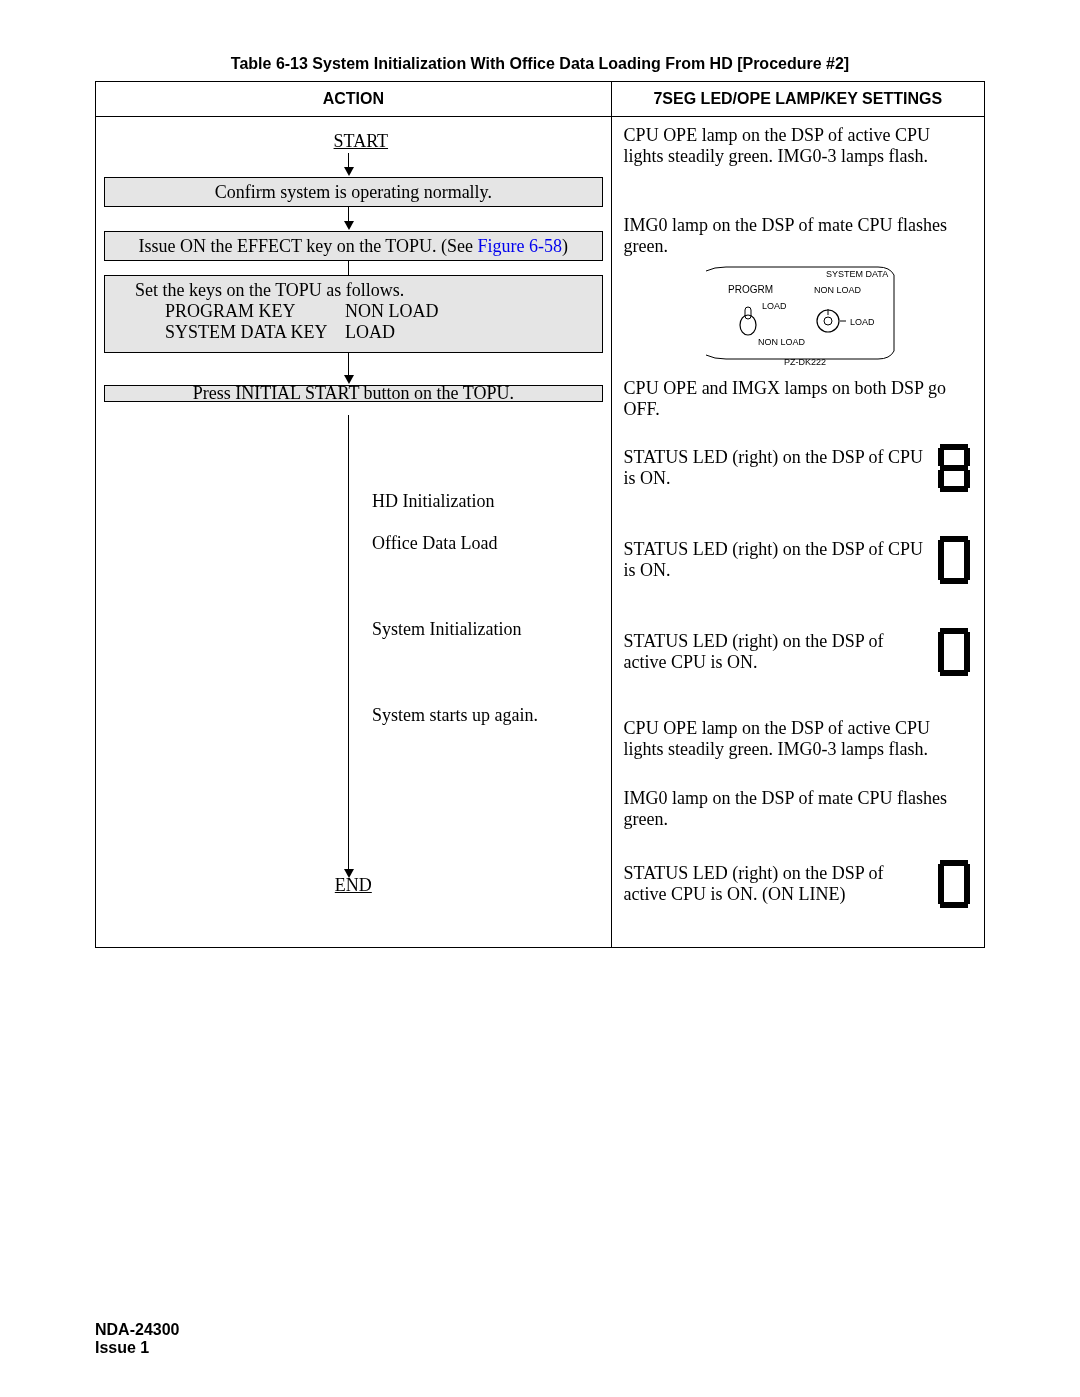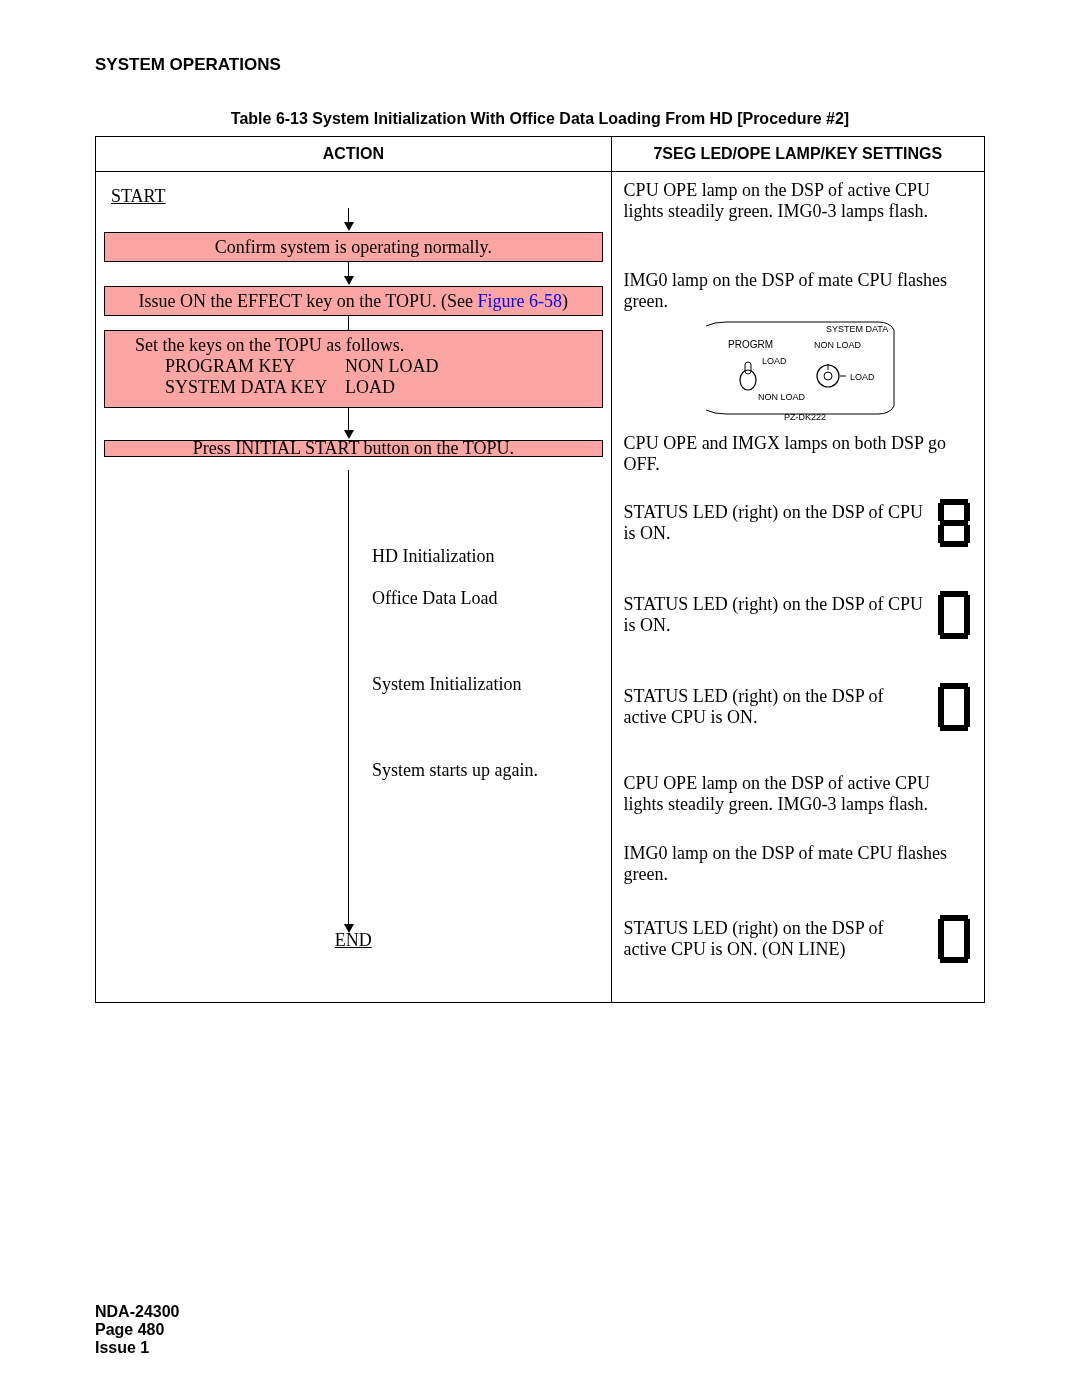--- a/index.html
+++ b/index.html
@@ -45,21 +45,21 @@
     font-size: 16px;
     text-align: center;
     padding: 8px 4px;
   }
   td.action { width: 58%; position: relative; padding: 0; }
   td.settings { width: 42%; padding: 8px 12px 12px 12px; }
   .flow-wrap { position: relative; height: 830px; }
   .flowbox {
     position: absolute;
     border: 1px solid #000;
-    background: #fca5a5;
+    background: #e5e5e5;
     font-size: 18px;
     padding: 3px 8px;
     left: 8px;
     right: 8px;
     text-align: center;
     display: flex;
     align-items: center;
     justify-content: center;
   }
   .flowtext { position: absolute; font-size: 18px; }
@@ -104,34 +104,33 @@
     height: 105px;
     margin: 6px auto 10px auto;
     font-family: Arial, Helvetica, sans-serif;
     font-size: 10px;
   }
 </style>
 </head>
 <body>
 
 <div class="page">
-  <div class="header">SYSTEM OPERATIONS</div>
   <div class="table-caption">Table 6-13  System Initialization With Office Data Loading From HD [Procedure #2]</div>
 
   <table class="main">
     <tbody>
         <tr>
       <th>ACTION</th>
       <th>7SEG LED/OPE LAMP/KEY SETTINGS</th>
     </tr>
     <tr>
       <td class="action">
         <div class="flow-wrap">
 
-          <div class="flowtext start-end" style="left:15px;right:0;top:14px;">START</div>
+          <div class="flowtext start-end" style="left:15px;right:0;text-align:center;top:14px;">START</div>
           <div style="position:absolute;left:252px;top:36px;width:1px;height:18px;background:#000;"></div>
           <div class="arrowhead" style="left:247.5px;top:50px;"></div>
 
           <div class="flowbox" style="top:60px;height:30px;">
             <span>Confirm system is operating normally.</span>
           </div>
           <div style="position:absolute;left:252px;top:90px;width:1px;height:18px;background:#000;"></div>
           <div class="arrowhead" style="left:247.5px;top:104px;"></div>
 
           <div class="flowbox" style="top:114px;height:30px;">
@@ -245,19 +244,16 @@
       </td>
     </tr>
   </tbody>
     </table>
 
   <div class="footer">
     <div class="row">
         <span>NDA-24300</span>
       </div>
     <div class="row">
-        <span class="l">Page 480</span>
-      </div>
-    <div class="row">
         <span class="l">Issue 1</span>
       </div>
   </div>
 </div>
 
 </body></html>

